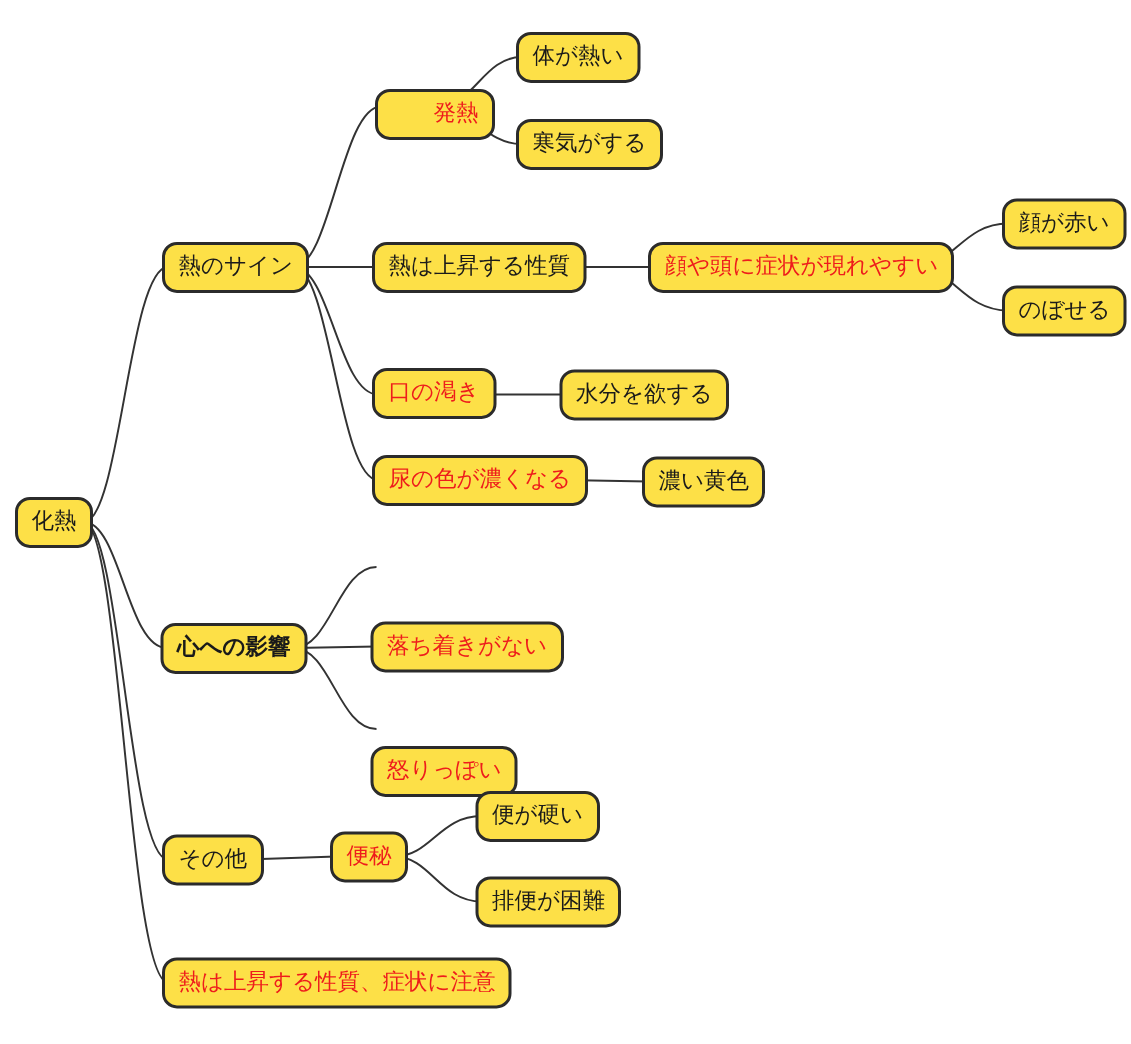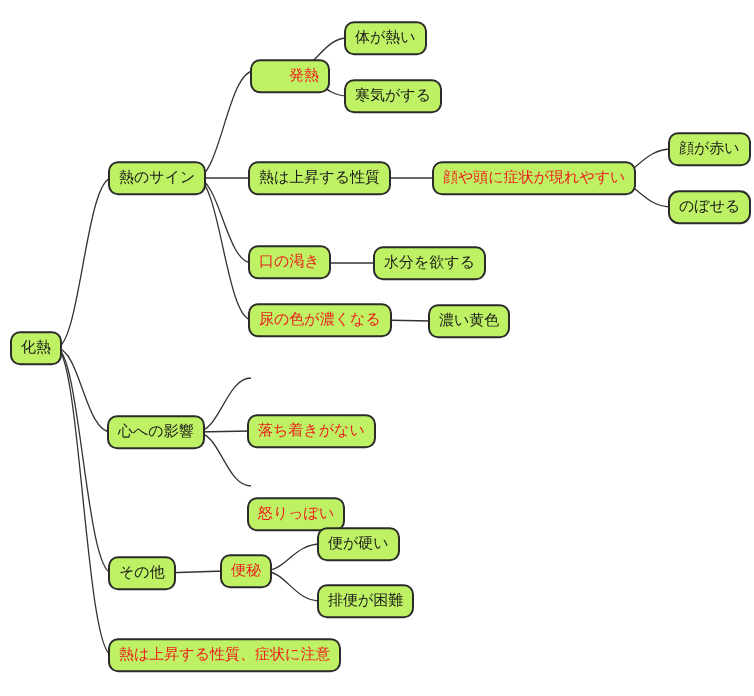--- a/index.html
+++ b/index.html
@@ -22,21 +22,21 @@
   }
   .connectors path {
     fill: none;
     stroke: #333333;
     stroke-width: 1.3;
   }
   .node {
     position: absolute;
     transform: translateY(-50%);
     z-index: 1;
-    background: #bef264;
+    background: #fde047;
     border: 2px solid #2b2b2b;
     border-radius: 10px;
     padding: 5px 9px;
     font-size: 15px;
     line-height: 1.3;
     color: #1a1a1a;
     white-space: nowrap;
     display: flex;
     align-items: center;
     box-sizing: border-box;
@@ -46,26 +46,26 @@
 
   
   .n-root { left: 10px;  top: 348px; }
   .n-a    { left: 108px; top: 178px; }
   .n-a1   { left: 250px; top: 76px; padding-left: 37px;  }
   .n-a1a  { left: 344px; top: 38px;  }
   .n-a1b  { left: 344px; top: 96px;  }
   .n-a2   { left: 248px; top: 178px; }
   .n-a2a  { left: 432px; top: 178px; }
   .n-a2a1 { left: 668px; top: 149px; }
-  .n-a2a2 { left: 668px; top: 207px; border-radius: 11px; }
+  .n-a2a2 { left: 668px; top: 207px; }
   .n-a3   { left: 248px; top: 262px; }
   .n-a3a  { left: 373px; top: 263px; }
   .n-a4   { left: 248px; top: 320px; }
   .n-a4a  { left: 428px; top: 321px; }
-  .n-b    { left: 107px; top: 432px; }
+  .n-b    { left: 107px; top: 432px; font-weight: bold; }
   .n-b1   { left: 247px; top: 378px; }
   .n-b2   { left: 247px; top: 431px; }
   .n-b3   { left: 247px; top: 486px; margin-top: 28px; }
   .n-c    { left: 108px; top: 573px; }
   .n-c1   { left: 220px; top: 571px; }
   .n-c1a  { left: 317px; top: 544px; }
   .n-c1b  { left: 317px; top: 601px; }
   .n-d    { left: 108px; top: 655px; }
 </style>
 </head>

